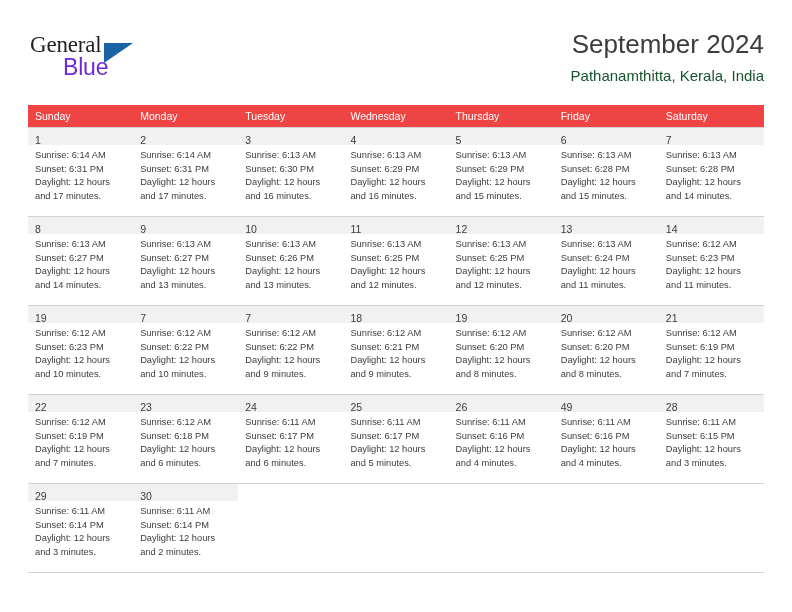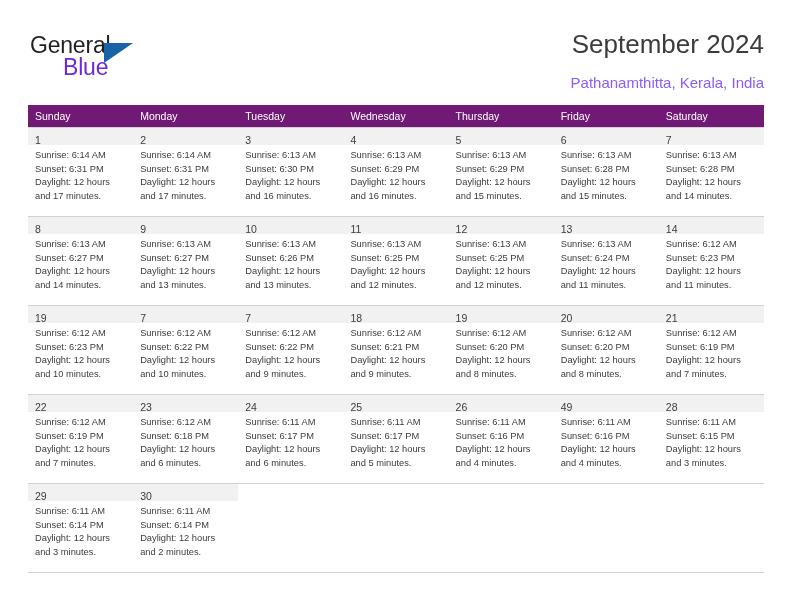--- a/index.html
+++ b/index.html
@@ -36,21 +36,21 @@
     width: 180px;
     height: 58px;
   }
   .brand-general {
     position: absolute;
     left: 0;
     top: 0;
     font-size: 23px;
     letter-spacing: -0.2px;
     color: #231f20;
-    font-family: Liberation Sans, sans-serif;
+    font-family: Liberation Serif, serif;
   }
   .brand-blue {
     position: absolute;
     left: 33px;
     top: 22px;
     font-size: 23px;
     letter-spacing: -0.2px;
     color: #6d28d9;
     font-family: "Liberation Sans", sans-serif;
   }
@@ -71,40 +71,40 @@
     text-align: right;
   }
   .cal-title {
     font-size: 26px;
     color: #3c3c3c;
     line-height: 32px;
     white-space: nowrap;
   }
   .cal-subtitle {
     font-size: 15px;
-    color: #8b5cf6;
+    color: #14532d;
     line-height: 20px;
-    margin-top: 13px;
+    margin-top: 6px;
     white-space: nowrap;
   }
 
   
   .calendar {
     position: absolute;
     left: 28px;
     top: 105px;
     width: 736px;
   }
   table.cal {
     width: 736px;
     border-collapse: collapse;
     table-layout: fixed;
   }
   table.cal th {
-    background: #701a75;
+    background: #ef4444;
     color: #ffffff;
     font-size: 10.5px;
     font-weight: normal;
     text-align: left;
     padding: 5px 0 5px 7px;
     height: 12px;
     border: none;
   }
   td.daycell {
     vertical-align: top;

